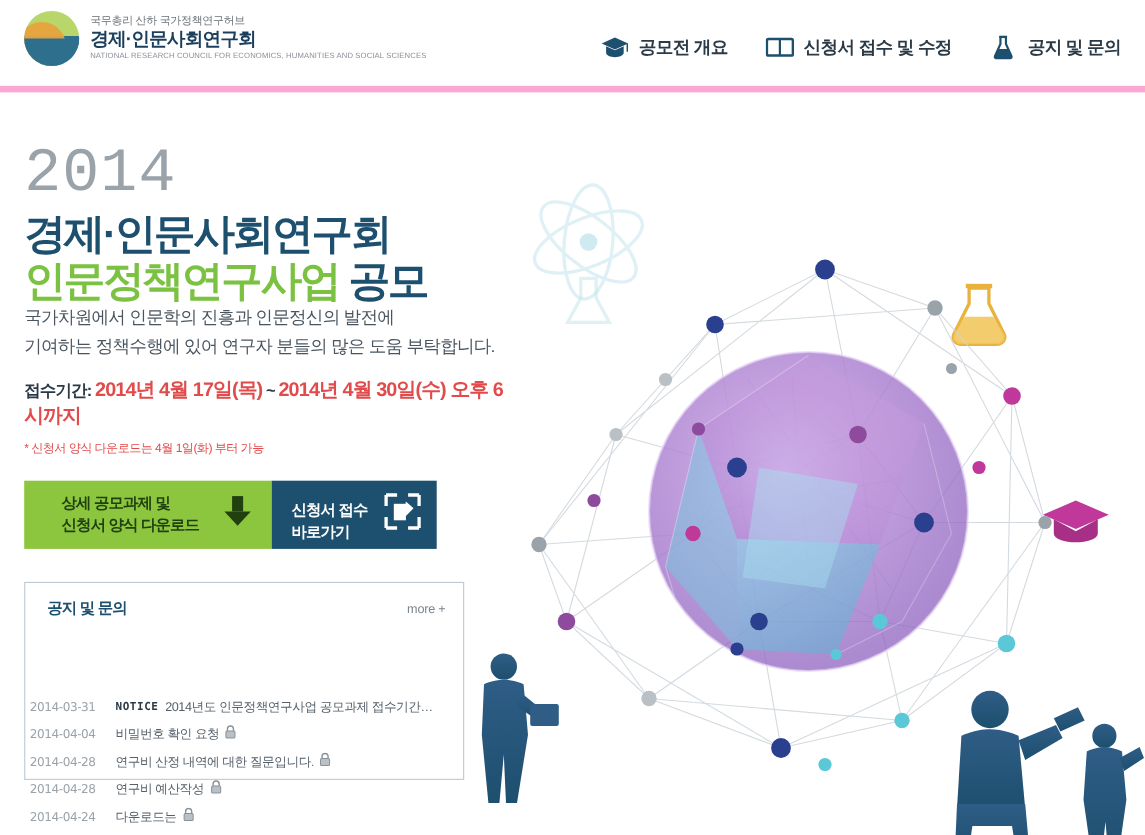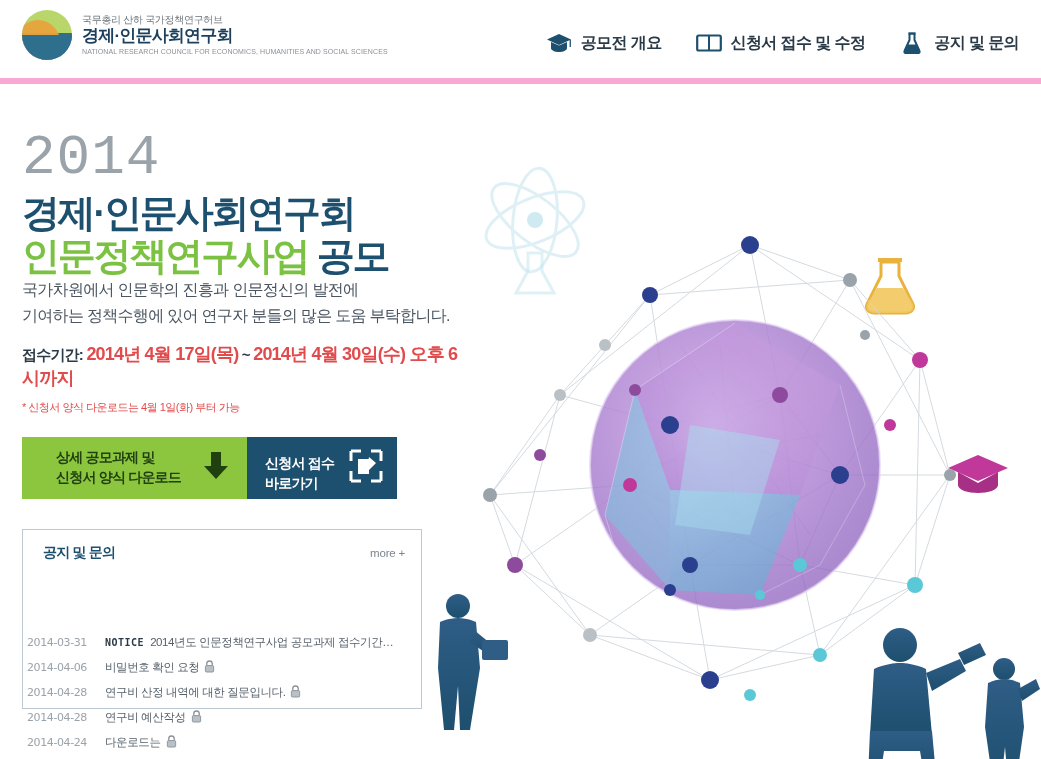--- a/index.html
+++ b/index.html
@@ -411,21 +411,21 @@
       </div>
       <ul id="notice-list">
 
         <li>
           <span class="date">2014-03-31</span>
           <span class="badge">NOTICE</span>
           <span class="subject">2014년도 인문정책연구사업 공모과제 접수기간…</span>
         </li>
 
         <li>
-          <span class="date">2014-04-06</span>
+          <span class="date">2014-04-04</span>
           <span class="subject">비밀번호 확인 요청</span>
           <span class="lock-icon">
             <svg viewBox="0 0 12 14" width="11" height="13">
               <path d="M3 6 V4 a3 3 0 0 1 6 0 V6" fill="none" stroke="#8a9197" stroke-width="1.4"></path>
               <rect x="1.5" y="6" width="9" height="7" rx="1.2" fill="#b9c0c6" stroke="#8a9197" stroke-width="1"></rect>
             </svg>
           </span>
         </li>
 
         <li>

